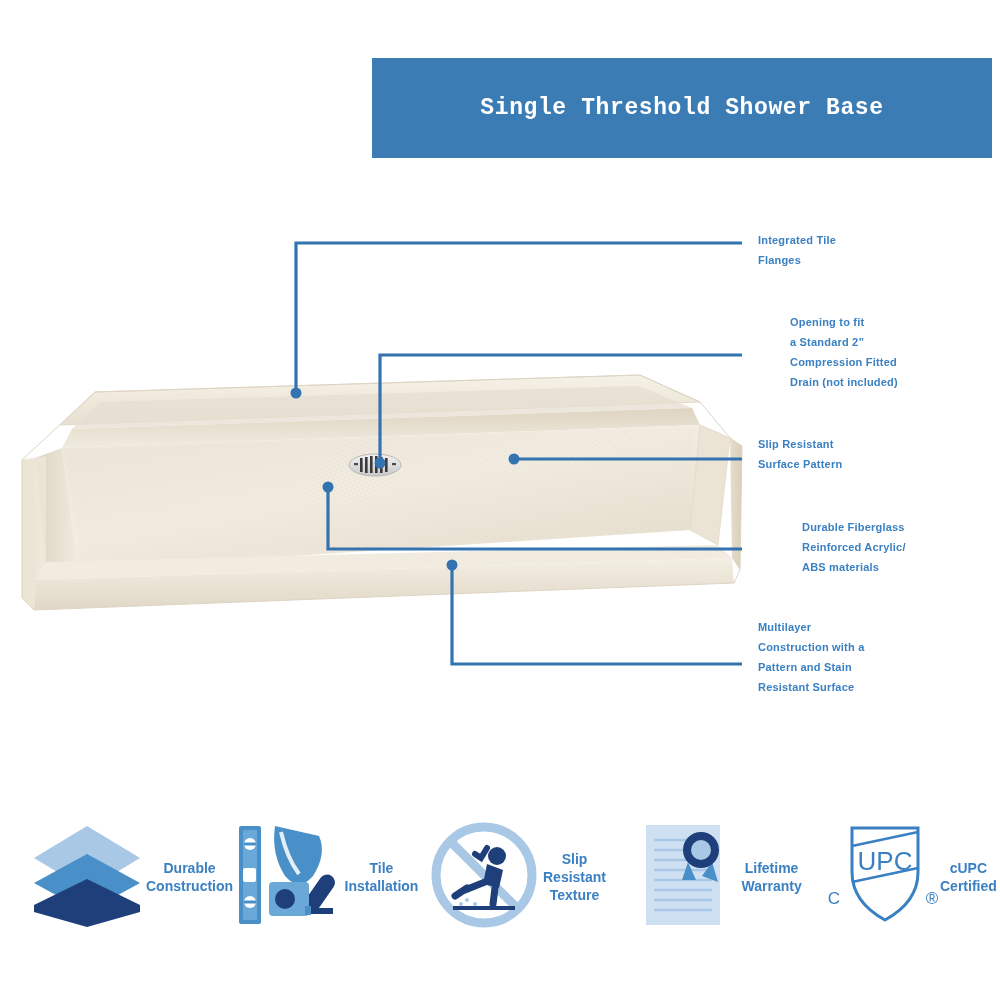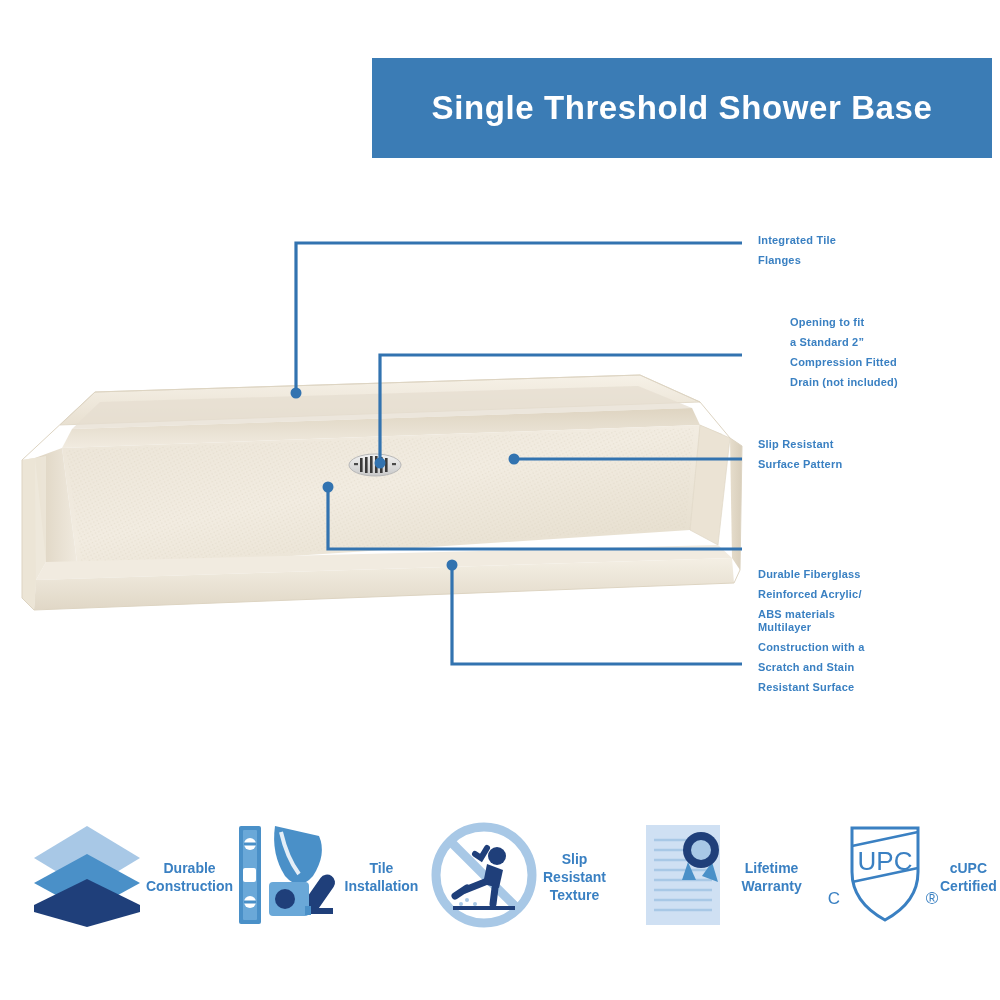--- a/index.html
+++ b/index.html
@@ -25,26 +25,26 @@
     top: 58px;
     width: 620px;
     height: 100px;
     background: #3b7cb5;
     display: flex;
     align-items: center;
     justify-content: center;
   }
   #title-text {
     color: #ffffff;
-    font-size: 33px;
+    font-size: 23px;
     font-weight: bold;
     letter-spacing: 0.6px;
     white-space: nowrap;
     text-align: right;
-    font-family: Liberation Sans, sans-serif;
+    font-family: Liberation Mono, monospace;
   }
 
   
   .callout-label {
     position: absolute;
     color: #3a80c2;
     font-size: 11px;
     font-weight: bold;
     line-height: 20px;
     letter-spacing: 0.2px;
@@ -213,27 +213,27 @@
 Flanges</div>
 
   <div class="callout-label" style="left:790px; top:312px;">Opening to fit
 a Standard 2”
 Compression Fitted
 Drain (not included)</div>
 
   <div class="callout-label" style="left:758px; top:434px;">Slip Resistant
 Surface Pattern</div>
 
-  <div class="callout-label" style="left:758px; top:517px;margin-top:47px;">Durable Fiberglass
+  <div class="callout-label" style="left:802px; top:517px;">Durable Fiberglass
 Reinforced Acrylic/
 ABS materials</div>
 
   <div class="callout-label" style="left:758px; top:617px;">Multilayer
 Construction with a
-Scratch and Stain
+Pattern and Stain
 Resistant Surface</div>
 
   <div id="feature-strip">
 
     <div class="feature-item">
       <div class="feature-icon">
         <svg width="118" height="110" viewBox="0 0 118 110">
           <polygon points="59,6 112,38 59,70 6,38" fill="#a8c8e6"></polygon>
           <polygon points="59,34 112,63 59,92 6,63" fill="#4a90c8"></polygon>
           <polygon points="59,59 112,85 112,92 59,107 6,92 6,85" fill="#1f3f7a"></polygon>

